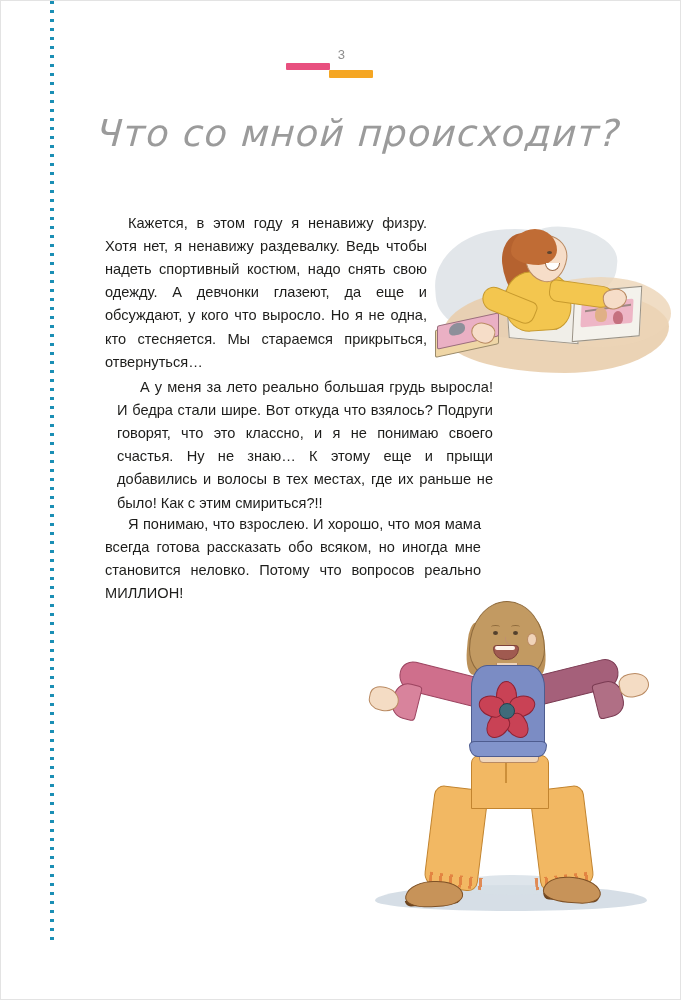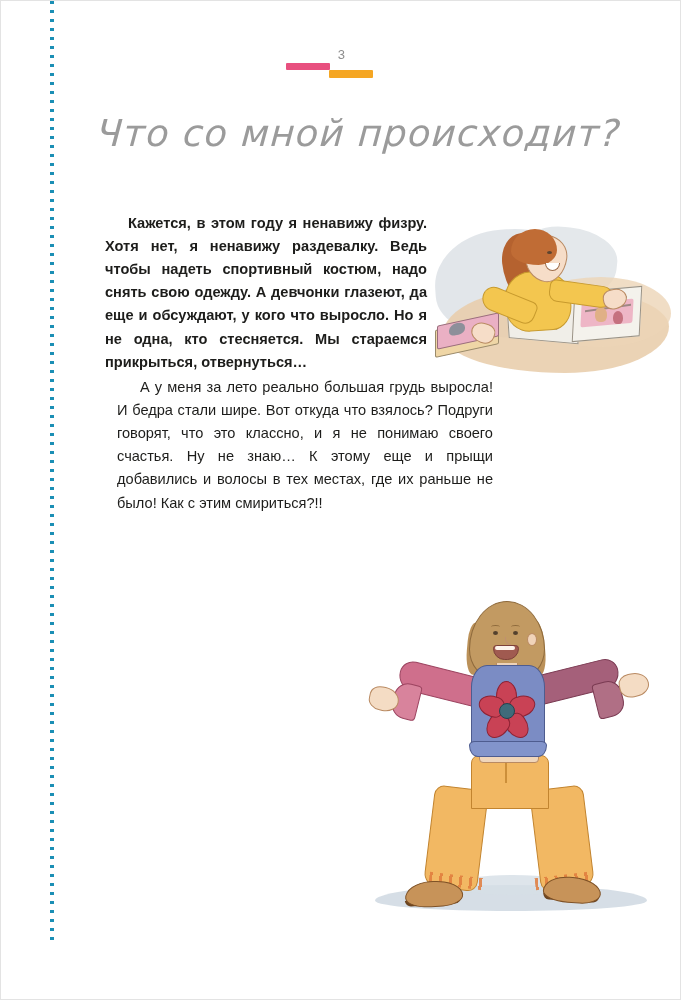--- a/index.html
+++ b/index.html
@@ -62,21 +62,21 @@
   .para{
     position:absolute;
     color:#1d1d1b;
     font-size:14.6px;
     line-height:23.2px;
     text-align:justify;
     text-justify:inter-word;
     font-family:"Liberation Sans", sans-serif;
   }
   .para .ind{display:inline-block;width:23px;}
-  #para-1{left:104px;top:196px;width:322px;font-weight:bold;}
+  #para-1{left:104px;top:196px;width:322px;}
   #para-2{left:116px;top:360px;width:376px;}
   #para-3{left:104px;top:497px;width:376px;}
 
   
   #illo-reading{position:absolute;left:424px;top:226px;width:252px;height:150px;}
   #illo-reading .bg-cloud{
     position:absolute;left:10px;top:2px;width:156px;height:108px;
     background:#dfe4e8;
     border-radius:46% 54% 50% 50% / 52% 48% 56% 44%;
     transform:rotate(-4deg);
@@ -386,20 +386,21 @@
 
   <div id="page-number">3</div>
 
   <div id="rule-pink"></div>
   <div id="rule-orange"></div>
 
   <h1 id="heading">Что со мной происходит?</h1>
 
   <p class="para" id="para-1"><span class="ind"></span><span>Кажется, в этом году я ненавижу физру. Хотя нет, я ненавижу раздевалку. Ведь чтобы надеть спортивный костюм, надо снять свою одежду. А девчонки глазеют, да еще и обсуждают, у кого что выросло. Но я не одна, кто стесняется. Мы стараемся прикрыться, отвернуться…</span></p>
   <p class="para" id="para-2"><span class="ind"></span><span>А у меня за лето реально большая грудь выросла! И бедра стали шире. Вот откуда что взялось? Подруги говорят, что это классно, и я не понимаю своего счастья. Ну не знаю… К этому еще и прыщи добавились и волосы в тех местах, где их раньше не было! Как с этим смириться?!!</span></p>
+  <p class="para" id="para-3"><span class="ind"></span><span>Я понимаю, что взрослею. И хорошо, что моя мама всегда готова рассказать обо всяком, но иногда мне становится неловко. Потому что вопросов реально МИЛЛИОН!</span></p>
 
   <div id="illo-reading">
     <div class="bg-cloud"></div>
     <div class="bg-cloud2"></div>
     <div class="floor"></div>
     <div class="floor2"></div>
 
     <div class="mag-l"></div>
     <div class="mag-r"></div>
     <div class="mag-pink"></div>

